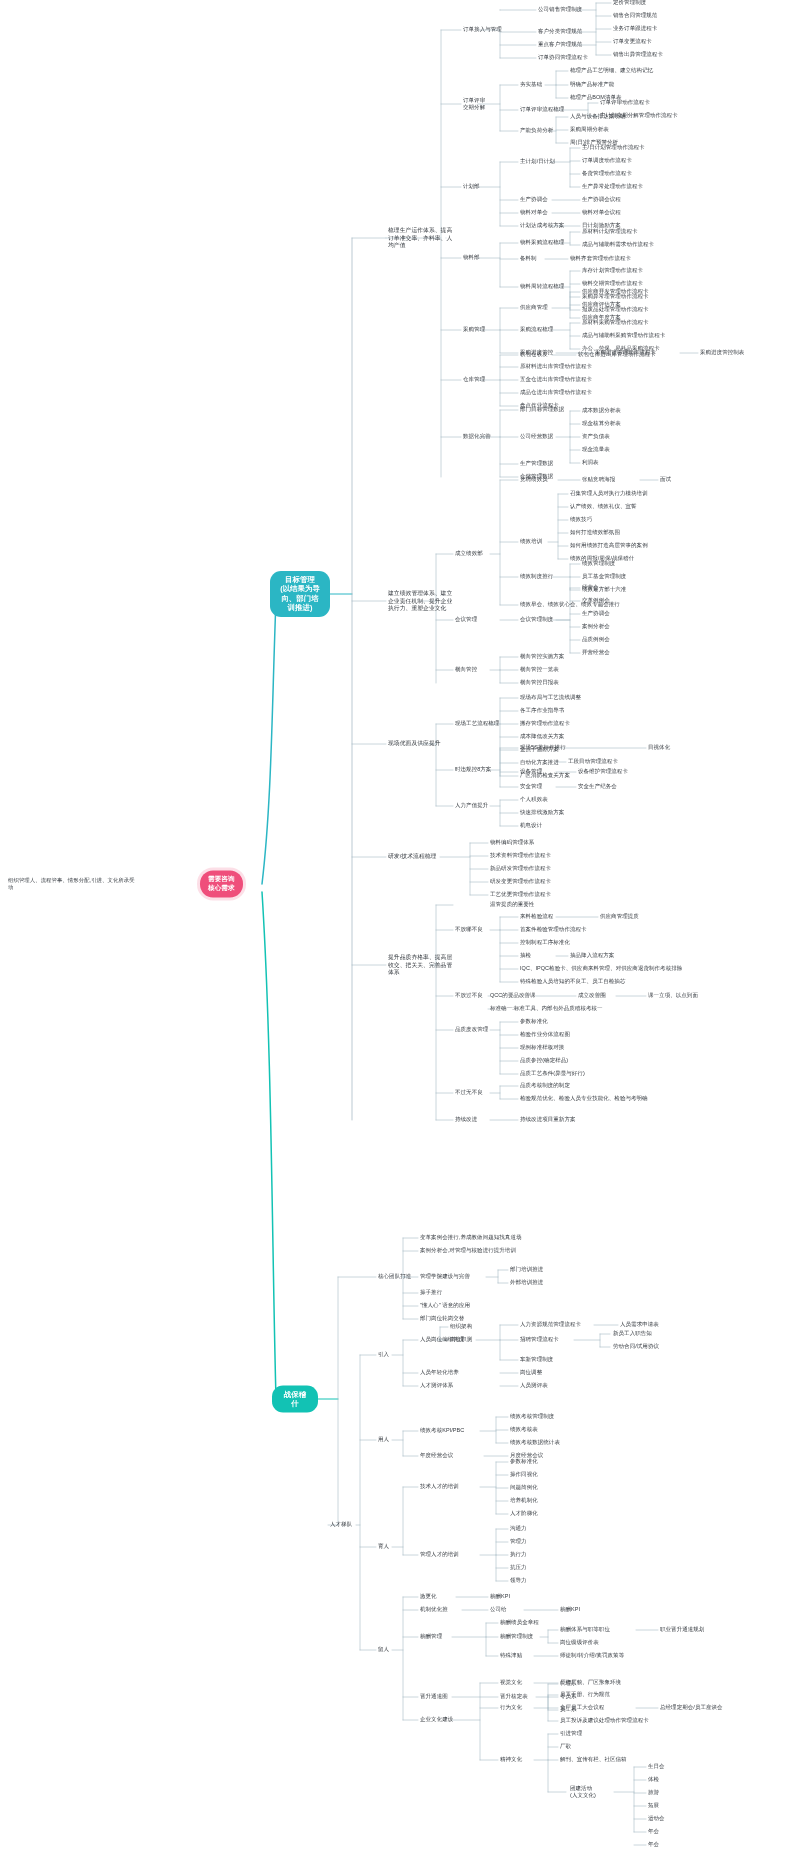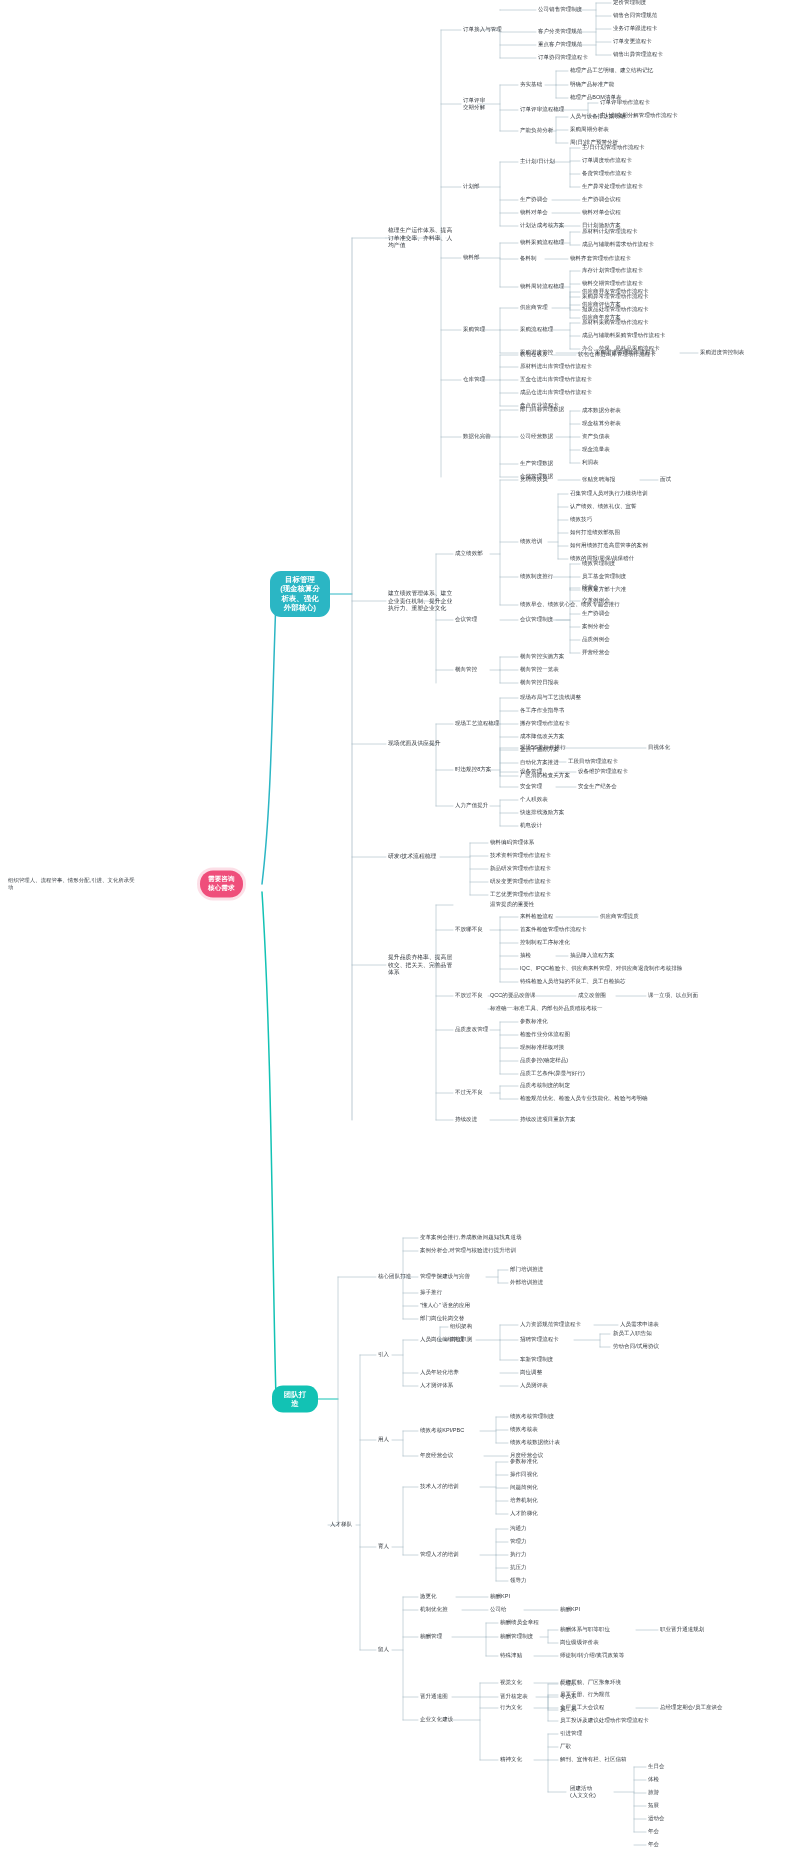--- a/index.html
+++ b/index.html
@@ -174,23 +174,23 @@
       <path d="M634 1845 L 646 1845"></path>
     </g>
   </svg>
 
   <div class="node root" style="left:200px; top:884px; background:#ef4e7b; box-shadow:0 0 0 3px rgba(239,78,123,0.18);">需要咨询
 核心需求</div>
 
   <div class="node leftcap" style="left:8px; top:884px; width:130px;">组织管理人、流程管事、情形分配,引进、文化所承受动</div>
 
   <div class="node lvl1" style="left:270px; top:594px; background:#2bb6c4; width:60px;">目标管理
-(现金核算分析表、强化外部核心)</div>
-
-  <div class="node lvl1" style="left:272px; top:1399px; background:#12c2b4; width:46px;">团队打造</div>
+(以结果为导向、部门培训推进)</div>
+
+  <div class="node lvl1" style="left:272px; top:1399px; background:#12c2b4; width:46px;">战保稽什</div>
 
   <div id="node-layer">
       <div class="node lvl2" style="left: 388px; top: 238px; width: 66px; white-space: normal;">梳理生产运作体系、提高订单准交率、齐料率、人均产值</div>
       <div class="node lvl3" style="left: 463px; top: 30px;">订单接入与管理</div>
       <div class="node lvl3" style="left: 538px; top: 10px;">公司销售管理制度</div>
       <div class="node lvl3" style="left: 538px; top: 32px;">客户分类管理规范</div>
       <div class="node lvl3" style="left: 538px; top: 45px;">重点客户管理规范</div>
       <div class="node lvl3" style="left: 538px; top: 58px;">订单协同管理流程卡</div>
       <div class="node lvl3" style="left: 613px; top: 3px;">定价管理制度</div>
       <div class="node lvl3" style="left: 613px; top: 16px;">销售合同管理规范</div>

